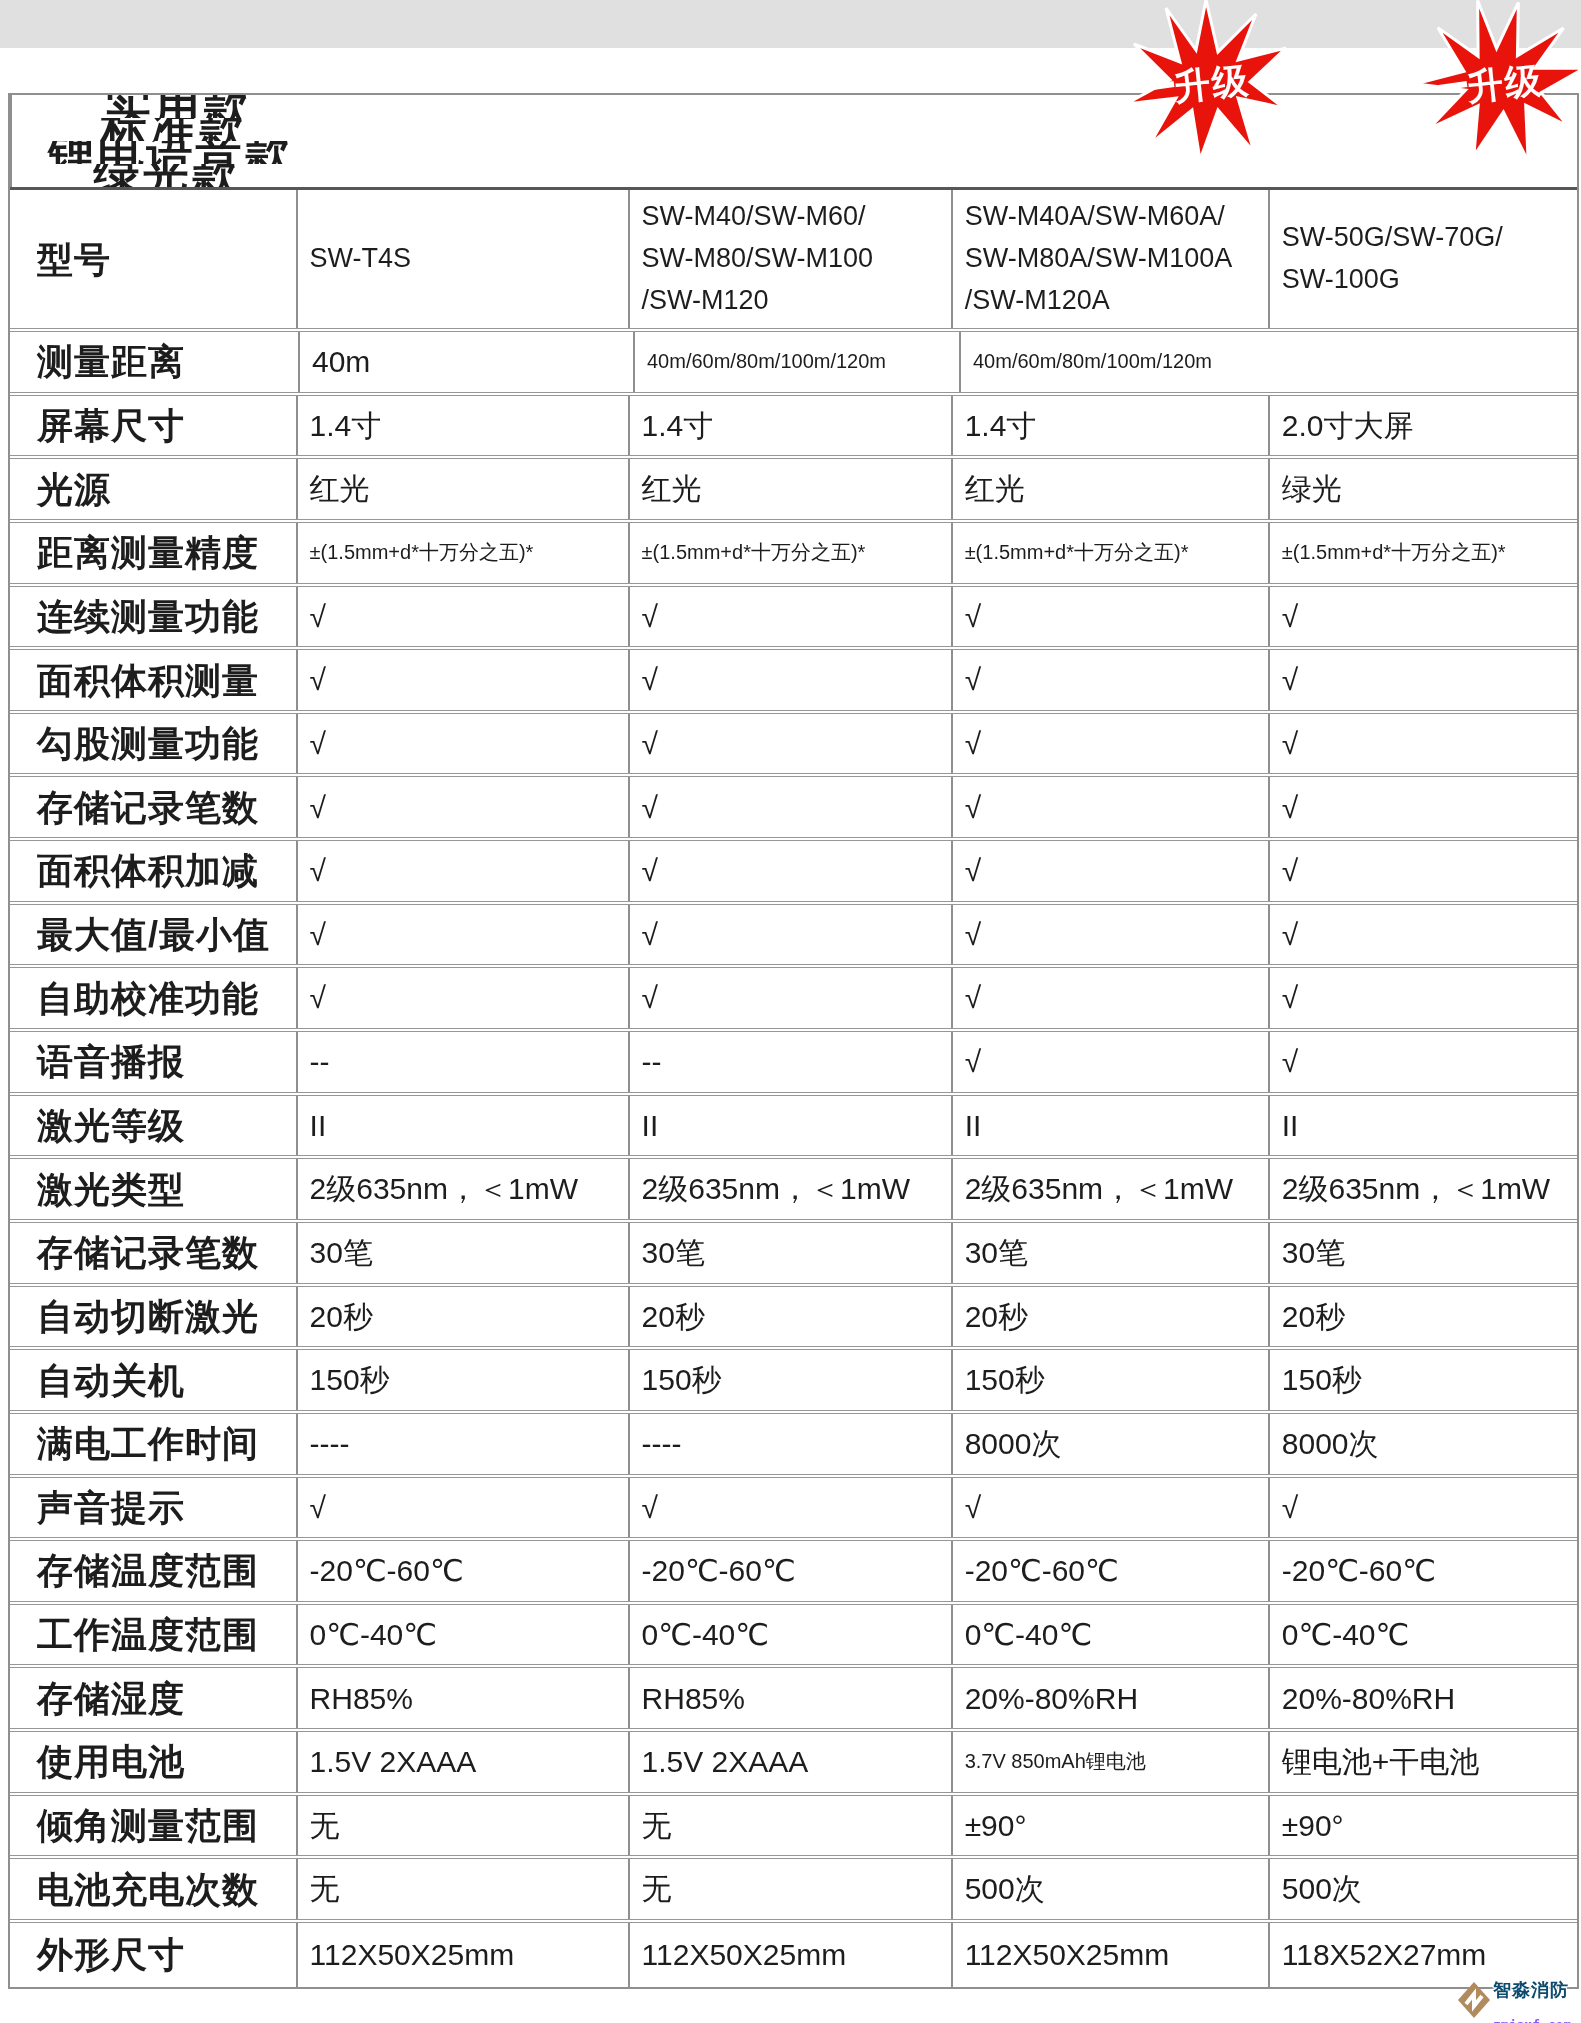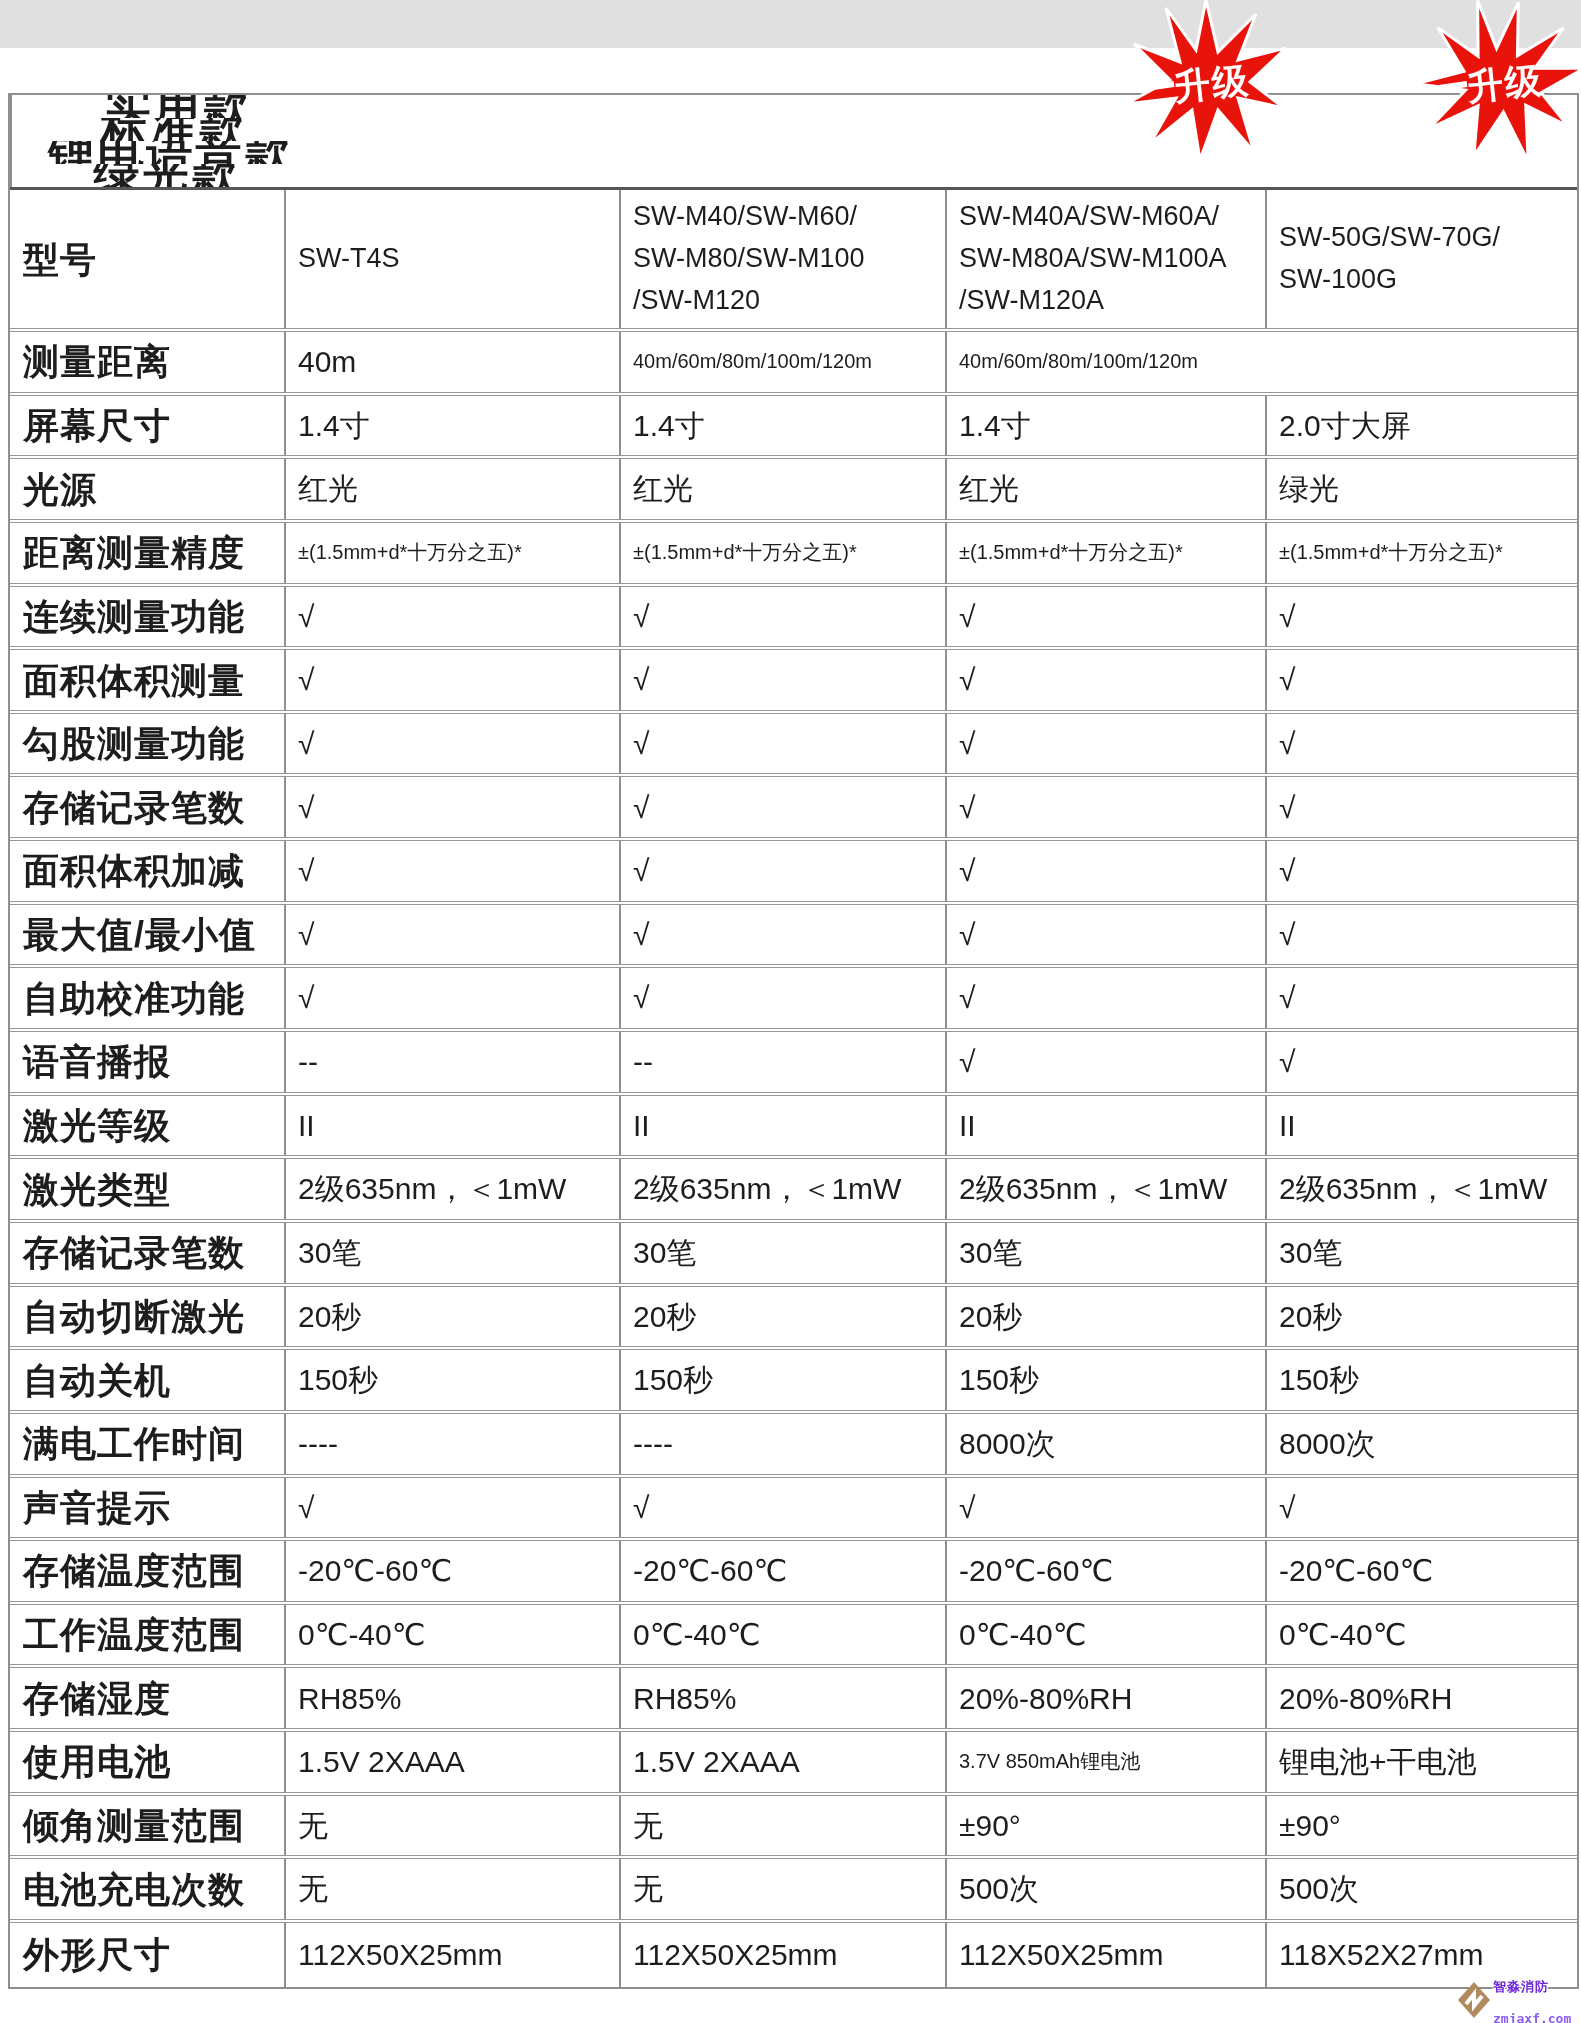--- a/index.html
+++ b/index.html
@@ -17,21 +17,21 @@
   }
   .thead{display:flex;height:95px;border-bottom:3px solid #575757;box-sizing:border-box;flex-direction:column;}
   .trow{display:flex;height:63.65px;border-bottom:4px double #979797;box-sizing:border-box;background:#fff;}
   .trow.model{height:142px;}
   .trow:last-child{border-bottom:none;}
   .cell{
     box-sizing:border-box;display:flex;align-items:center;
     padding-left:12px;font-size:30px;font-weight:500;color:#1d1d1d;
     white-space:pre-line;overflow:hidden;line-height:1.25;
   }
-  .c0{width:274px;}
+  .c0{width:274px;margin-left:14px;}
   .c1{width:335px;}
   .c2{width:326px;}
   .c3{width:320px;}
   .c4{width:312px;}
   .cell + .cell{border-left:2px solid #8f8f8f;}
   .cell.label{padding-left:13px;font-size:36px;font-weight:700;letter-spacing:1px;}
   .thead .cell{justify-content:center;padding-left:0;font-size:46px;font-weight:700;letter-spacing:3px;}
   .cell.dense{font-size:20px;letter-spacing:0;}
   .trow.model .cell:not(.label){font-size:27px;line-height:1.55;}
   .badge{position:absolute;z-index:5;}
@@ -41,21 +41,21 @@
     font-family:"Liberation Sans","DejaVu Sans",sans-serif;
     font-weight:bold;font-size:36px;letter-spacing:2px;
   }
   .watermark{
     position:absolute;left:1458px;top:1978px;z-index:6;
     display:flex;align-items:flex-start;
   }
   .wm-logo{margin-top:4px;}
   .wm-text{margin-left:3px;}
   .wm-brand{
-    font-size:13px;font-weight:700;color:#6d28d9;letter-spacing:1px;
+    font-size:18px;font-weight:700;color:#0c4a6e;letter-spacing:1px;
     text-shadow:-1px -1px 0 #fff,1px -1px 0 #fff,-1px 1px 0 #fff,1px 1px 0 #fff;
   }
   .wm-site{
     font-family:"DejaVu Sans Mono","Liberation Mono",monospace;
     font-size:13px;font-weight:700;color:#8b5cf6;margin-top:15px;
     text-shadow:-1px -1px 0 #fff,1px -1px 0 #fff,-1px 1px 0 #fff,1px 1px 0 #fff;
   }
 </style>
 </head>
 <body>

